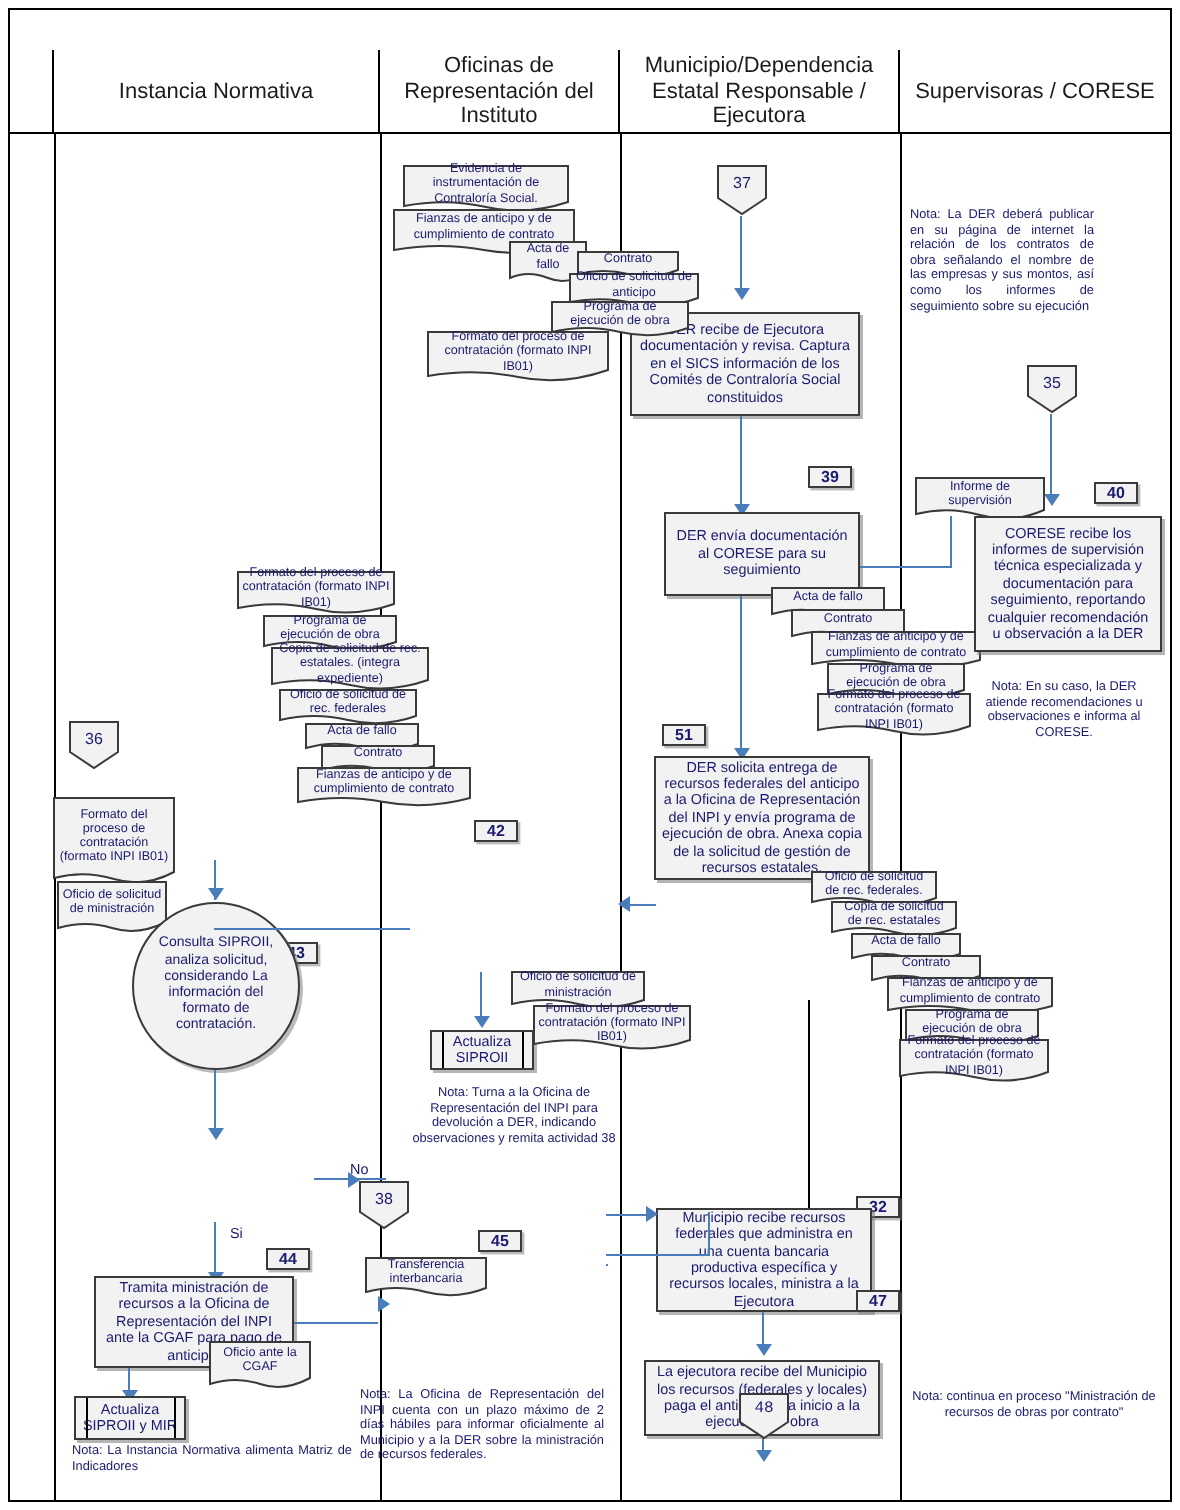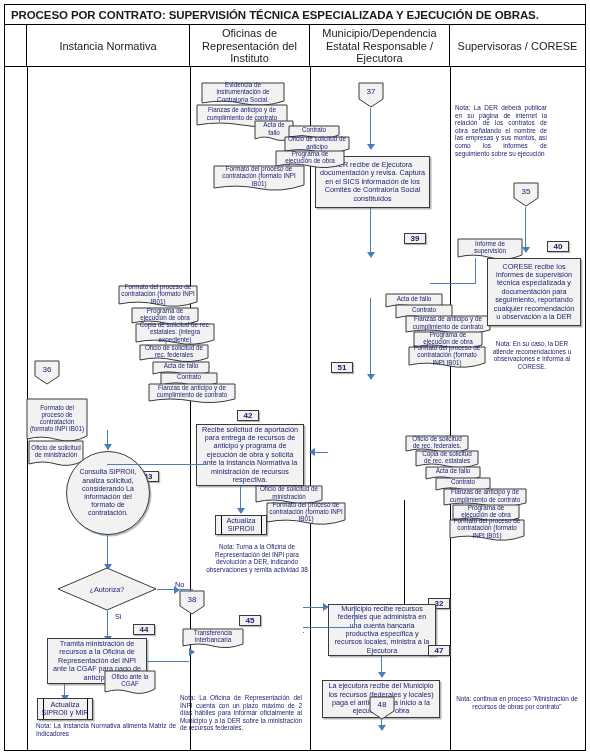--- a/index.html
+++ b/index.html
@@ -86,21 +86,20 @@
   .ah-down{border-left:4px solid transparent;border-right:4px solid transparent;border-top:6px solid #4a7ebb;}
   .ah-right{border-top:4px solid transparent;border-bottom:4px solid transparent;border-left:6px solid #4a7ebb;}
   .ah-left{border-top:4px solid transparent;border-bottom:4px solid transparent;border-right:6px solid #4a7ebb;}
 </style>
 </head>
 <body>
 
 <div id="page">
   <div class="frame"></div>
 
-  <div class="title-bar">PROCESO POR CONTRATO: SUPERVISIÓN TÉCNICA ESPECIALIZADA Y EJECUCIÓN DE OBRAS.</div>
 
   <div class="hdr-row" style="width:580px;">
     <div class="hdr-cell" style="left:0;width:22px;"></div>
     <div class="hdr-cell" style="left:22px;width:163px;">Instancia Normativa</div>
     <div class="hdr-cell" style="left:185px;width:120px;">Oficinas de Representación del Instituto</div>
     <div class="hdr-cell last" style="left:445px;width:135px;">Supervisoras / CORESE</div>
     <div class="hdr-cell" style="left:305px;width:140px;">Municipio/Dependencia Estatal Responsable / Ejecutora</div>
   </div>
 
   <div class="colline" style="left:27px;top:67px;height:684px;"></div>
@@ -116,20 +115,21 @@
   </div>
   <div class="conn" style="left:370px;top:108px;width:1.4px;height:38px;"></div>
   <div class="arrowhead ah-down" style="left:367px;top:144px;"></div>
 
   <div class="tag" style="left:393px;top:158px;">38</div>
   <div class="node proc" style="left:315px;top:156px;width:115px;height:52px;">DER recibe de Ejecutora documentación y revisa. Captura en el SICS información de los Comités de Contraloría Social constituidos</div>
   <div class="conn" style="left:370px;top:208px;width:1.4px;height:46px;"></div>
   <div class="arrowhead ah-down" style="left:367px;top:252px;"></div>
 
   <div class="tag" style="left:404px;top:233px;">39</div>
+  <div class="node proc" style="left:332px;top:256px;width:98px;height:42px;">DER envía documentación al CORESE para su seguimiento</div>
 
   <div class="conn" style="left:430px;top:283px;width:46px;height:1.2px;"></div>
   <div class="conn" style="left:475px;top:258px;width:1.2px;height:26px;"></div>
 
   <div class="conn" style="left:370px;top:298px;width:1.4px;height:78px;"></div>
   <div class="arrowhead ah-down" style="left:367px;top:374px;"></div>
 
   <div class="docwrap" style="left:385px;top:293px;width:58px;height:15px;">
     <svg width="58" height="17" viewBox="0 0 58 17">
         <path d="M1,1 H57 V12 Q43,17 29,13.5 Q15,10 1,14 Z" fill="#f2f2f2" stroke="#3a3a3a" stroke-width="1"></path>
@@ -155,20 +155,21 @@
     <div class="doctext">Programa de ejecución de obra</div>
   </div>
   <div class="docwrap" style="left:408px;top:346px;width:78px;height:22px;">
     <svg width="78" height="24" viewBox="0 0 78 24">
         <path d="M1,1 H77 V17 Q58,24 39,19.5 Q20,15 1,19 Z" fill="#f2f2f2" stroke="#3a3a3a" stroke-width="1"></path>
       </svg>
     <div class="doctext">Formato del proceso de contratación (formato INPI IB01)</div>
   </div>
 
   <div class="tag" style="left:331px;top:362px;">51</div>
+  <div class="node proc" style="left:327px;top:378px;width:108px;height:62px;">DER solicita entrega de recursos federales del anticipo a la Oficina de Representación del INPI y envía programa de ejecución de obra. Anexa copia de la solicitud de gestión de recursos estatales.</div>
 
   <div class="docwrap" style="left:405px;top:435px;width:64px;height:18px;">
     <svg width="64" height="20" viewBox="0 0 64 20">
         <path d="M1,1 H63 V14 Q47,20 32,16 Q17,12 1,16 Z" fill="#f2f2f2" stroke="#3a3a3a" stroke-width="1"></path>
       </svg>
     <div class="doctext">Oficio de solicitud de rec. federales.</div>
   </div>
   <div class="docwrap" style="left:415px;top:450px;width:64px;height:18px;">
     <svg width="64" height="20" viewBox="0 0 64 20">
         <path d="M1,1 H63 V14 Q47,20 32,16 Q17,12 1,16 Z" fill="#f2f2f2" stroke="#3a3a3a" stroke-width="1"></path>
@@ -315,21 +316,20 @@
   </div>
 
   <div class="pent" style="left:34px;top:360px;width:26px;height:25px;">
     <svg width="26" height="25" viewBox="0 0 26 25">
         <polygon points="1,1 25,1 25,16 13,24 1,16" fill="#f2f2f2" stroke="#3a3a3a" stroke-width="1"></polygon>
       </svg>
     <div class="pnum">36</div>
   </div>
 
   <div class="tag" style="left:237px;top:410px;">42</div>
-  <div class="node proc" style="left:196px;top:424px;width:108px;height:62px;">Recibe solicitud de aportación para entrega de recursos de anticipo y programa de ejecución de obra y solicita ante la Instancia Normativa la ministración de recursos respectiva.</div>
 
   <div class="conn" style="left:240px;top:486px;width:1.4px;height:24px;"></div>
   <div class="arrowhead ah-down" style="left:237px;top:508px;"></div>
 
   <div class="node proc" style="left:215px;top:515px;width:52px;height:20px;">Actualiza SIPROII</div>
   <div class="conn black" style="left:221px;top:516px;width:1px;height:18px;"></div>
   <div class="conn black" style="left:261px;top:516px;width:1px;height:18px;"></div>
 
   <div class="docwrap" style="left:255px;top:485px;width:68px;height:19px;">
     <svg width="68" height="21" viewBox="0 0 68 21">
@@ -386,26 +386,20 @@
 
   <div class="tag" style="left:137px;top:471px;">43</div>
   <div class="circ" style="left:66px;top:451px;width:84px;height:84px;">Consulta SIPROII, analiza solicitud, considerando La información del formato de contratación.</div>
   <div class="arrowhead ah-down" style="left:104px;top:444px;"></div>
   <div class="conn" style="left:107px;top:464px;width:98px;height:1.2px;"></div>
   <div class="conn" style="left:107px;top:430px;width:1.2px;height:20px;"></div>
 
   <div class="conn" style="left:107px;top:535px;width:1.4px;height:32px;"></div>
   <div class="arrowhead ah-down" style="left:104px;top:564px;"></div>
 
-  <div class="dec" style="left:57px;top:567px;width:100px;height:44px;">
-    <svg width="100" height="44" viewBox="0 0 100 44">
-        <polygon points="50,1 99,22 50,43 1,22" fill="#f2f2f2" stroke="#3a3a3a" stroke-width="1"></polygon>
-      </svg>
-    <div class="dtext">¿Autoriza?</div>
-  </div>
 
   <div class="conn" style="left:157px;top:589px;width:36px;height:1.2px;"></div>
   <div class="lbl" style="left:159px;top:580px;">No</div>
   <div class="arrowhead ah-right" style="left:174px;top:586px;"></div>
 
   <div class="conn" style="left:107px;top:611px;width:1.4px;height:28px;"></div>
   <div class="lbl" style="left:99px;top:612px;">Si</div>
   <div class="arrowhead ah-down" style="left:104px;top:636px;"></div>
 
   <div class="tag" style="left:133px;top:624px;">44</div>

